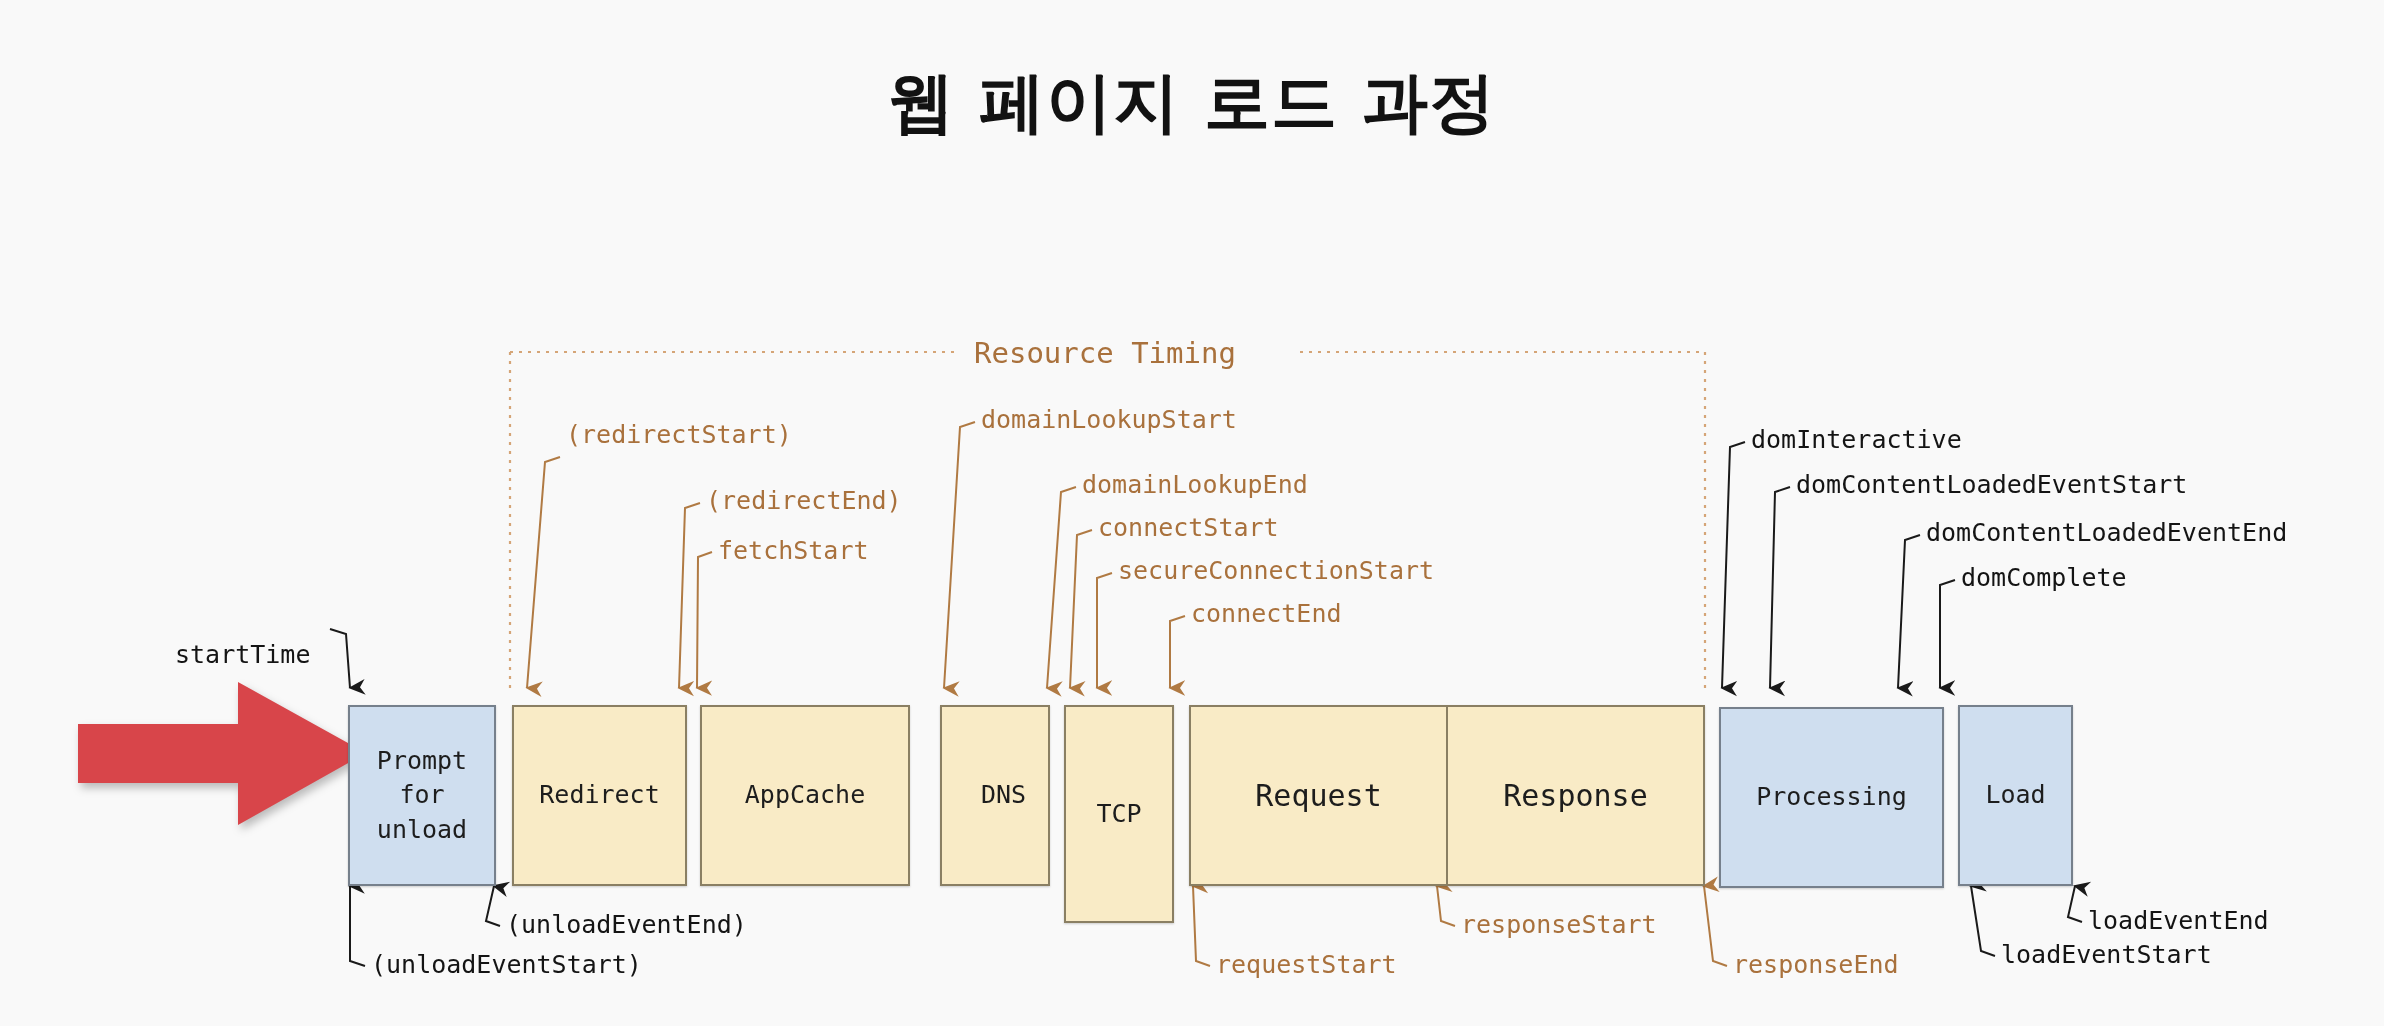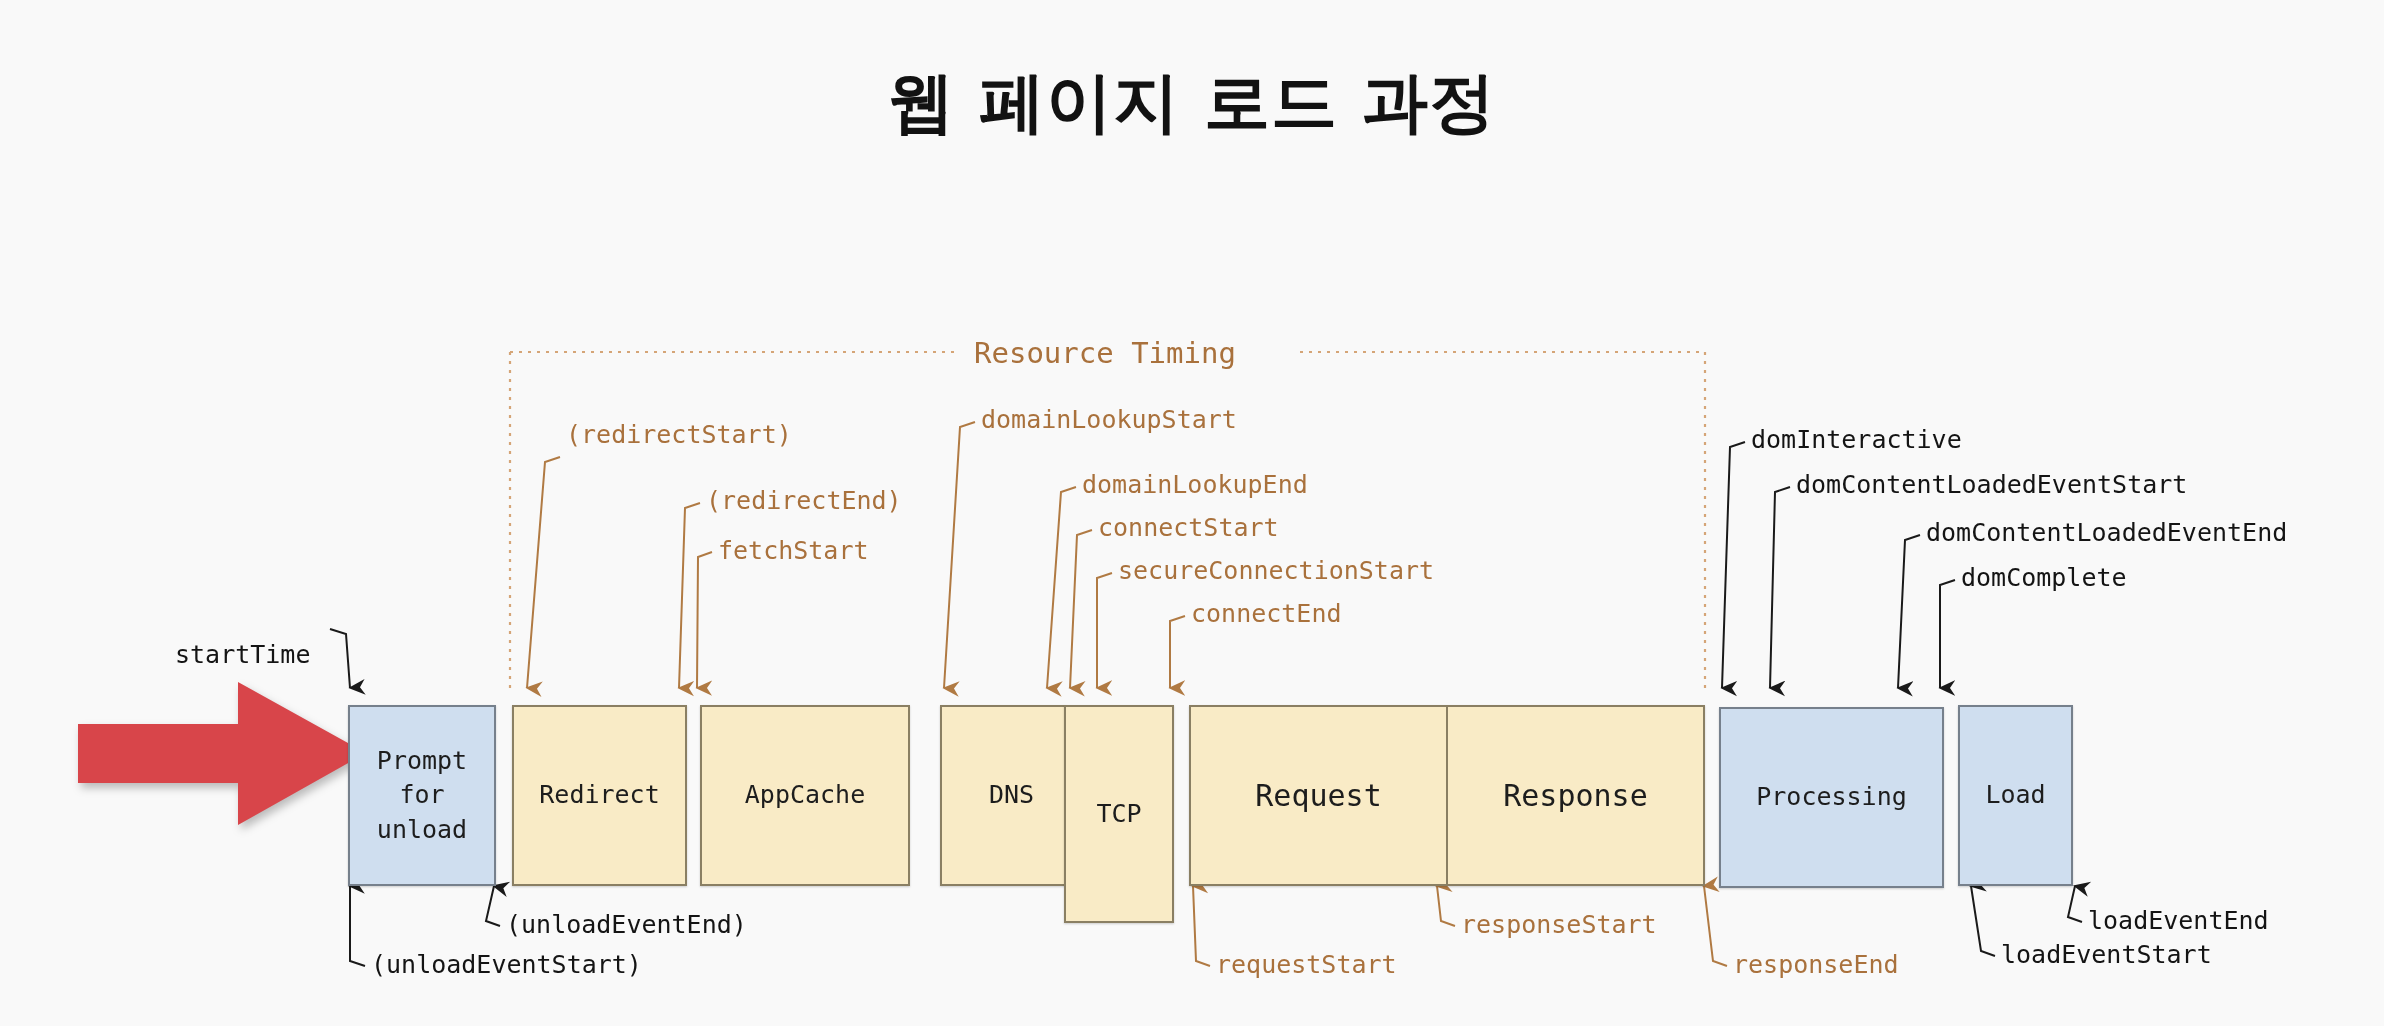--- a/index.html
+++ b/index.html
@@ -210,21 +210,21 @@
   </div>
 
   <div class="tl-box yellow" style="left:512px; top:705px; width:175px; height:181px;">
     <span>Redirect</span>
   </div>
 
   <div class="tl-box yellow" style="left:700px; top:705px; width:210px; height:181px;">
     <span>AppCache</span>
   </div>
 
-  <div class="tl-box yellow" style="left:940px; top:705px; width:126px; height:181px;padding-left:17px;">
+  <div class="tl-box yellow" style="left:940px; top:705px; width:110px; height:181px;padding-left:17px;">
     <span>DNS</span>
   </div>
 
   <div class="tl-box yellow" style="left:1064px; top:705px; width:110px; height:218px;">
     <span>TCP</span>
   </div>
 
   <div class="tl-pair" style="left:1189px; top:705px; width:516px; height:181px;">
     <div>
       <span>Request</span>

